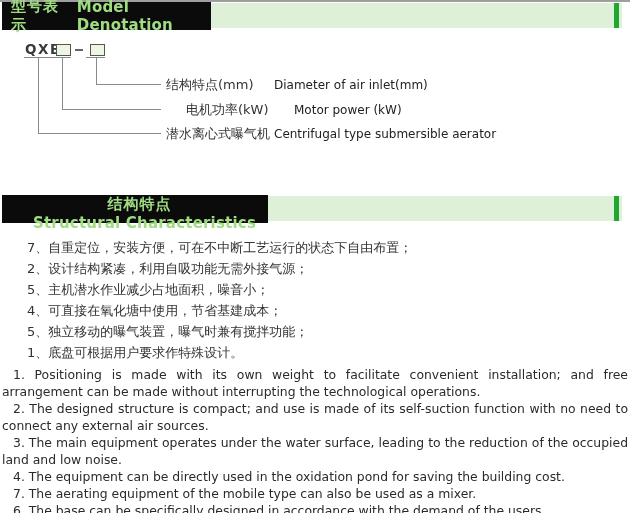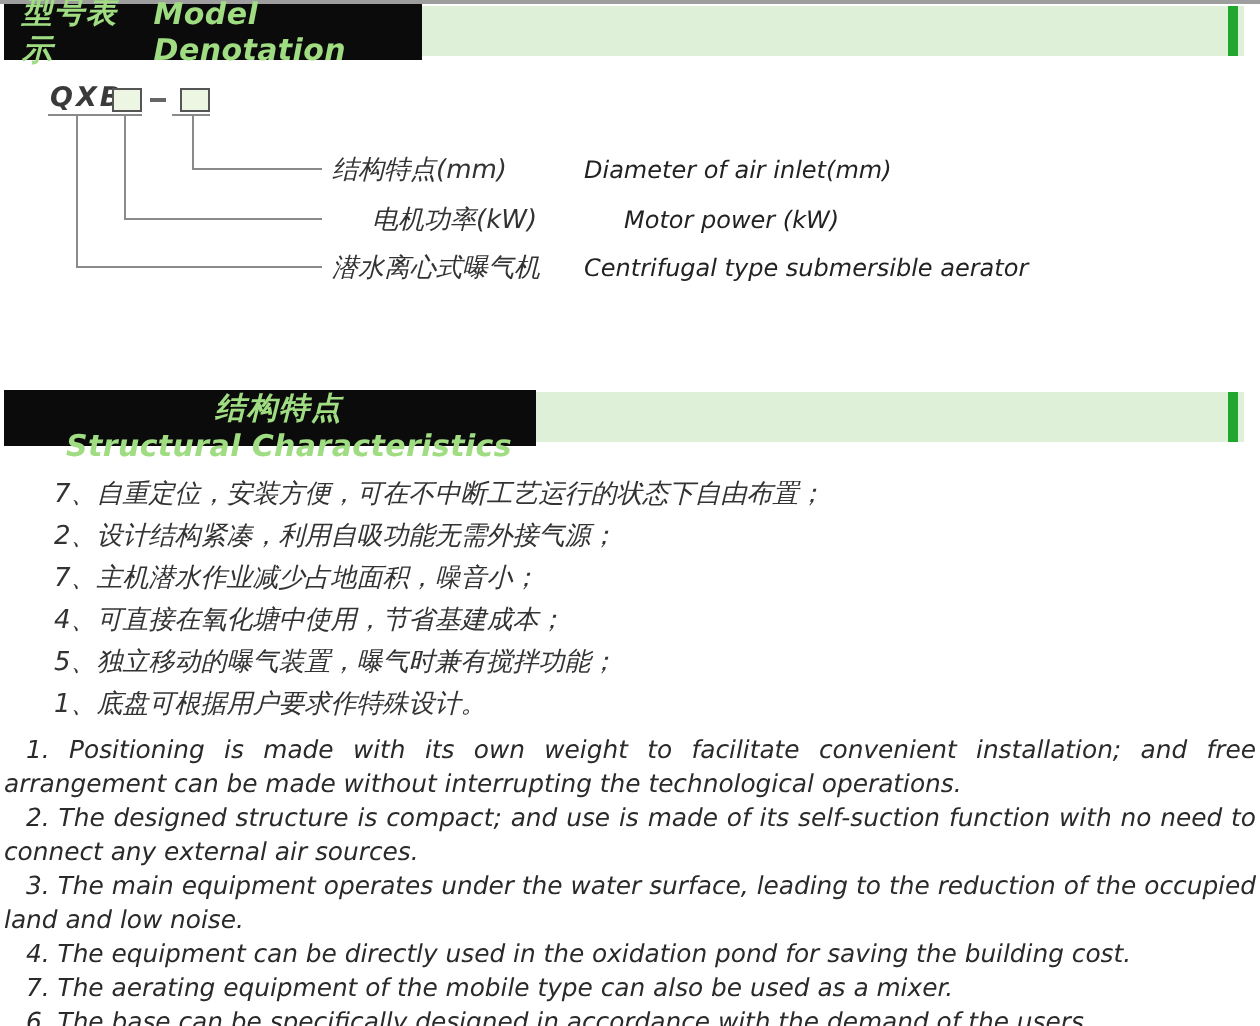--- a/index.html
+++ b/index.html
@@ -1,17 +1,17 @@
 <!DOCTYPE html>
 <html><head>
 <meta charset="utf-8">
 <style>
   html,body{margin:0;padding:0;background:#ffffff;}
   body{width:630px;height:513px;font-family:"DejaVu Sans","Liberation Sans",sans-serif;}
-  .page{position:relative;width:630px;height:513px;overflow:hidden;background:#ffffff;font-style:italic;}
+  .page{position:relative;width:630px;height:513px;overflow:hidden;background:#ffffff;}
 
   
   .top-line{position:absolute;left:0;top:0;width:630px;height:2px;background:#9e9e9e;}
 
   
   .strip{position:absolute;left:2px;width:620px;height:25px;background:#def0d7;}
   .strip-bar{position:absolute;right:3px;top:0;width:5px;height:100%;background:#21a62e;}
   .black-box{position:absolute;left:2px;height:28px;background:#0b0b0b;display:flex;align-items:center;padding-left:9px;box-sizing:border-box;}
   .black-box .t-zh{color:#9fdc82;font-size:15px;font-weight:bold;letter-spacing:1px;}
   .black-box .t-en{color:#9fdc82;font-size:15px;font-weight:bold;margin-left:10px;letter-spacing:0.2px;}
@@ -31,21 +31,21 @@
   .u1{left:24px;top:57px;width:37px;height:1px;}
   .u2{left:52px;top:57px;width:19px;height:1px;}
   .u3{left:86px;top:57px;width:19px;height:1px;}
   .v1{left:38px;top:58px;width:1px;height:75px;}
   .v2{left:62px;top:58px;width:1px;height:51px;}
   .v3{left:96px;top:58px;width:1px;height:26px;}
   .hl1{left:96px;top:84px;width:65px;height:1px;}
   .hl2{left:62px;top:109px;width:99px;height:1px;}
   .hl3{left:38px;top:133px;width:123px;height:1px;}
   .lab-zh{position:absolute;left:166px;font-size:13px;color:#333;white-space:nowrap;transform:translateY(-50%);}
-  .lab-en{position:absolute;left:292px;font-size:12px;color:#222;white-space:nowrap;transform:translateY(-50%);}
+  .lab-en{position:absolute;left:274px;font-size:12px;color:#222;white-space:nowrap;transform:translateY(-50%);}
   .r1{top:85px;} .r2{top:110px;margin-left:20px;} .r3{top:134px;text-align:right;}
 
   
   .zh-list{position:absolute;left:27px;top:237px;width:580px;}
   .zh-item{font-size:13px;line-height:21px;color:#333;white-space:nowrap;}
 
   
   .en-block{position:absolute;left:2px;top:366px;width:626px;font-size:12.4px;line-height:17px;color:#2a2a2a;}
   .en-block p{margin:0;text-align:justify;text-indent:11px;}
 </style>
@@ -92,21 +92,21 @@
     <div class="strip-bar"></div>
   </div>
   <div class="black-box hdr2-box">
     <span class="t-zh">结构特点</span>
     <span class="t-en">Structural Characteristics</span>
   </div>
 
   <div class="zh-list">
     <div class="zh-item">7、自重定位，安装方便，可在不中断工艺运行的状态下自由布置；</div>
     <div class="zh-item">2、设计结构紧凑，利用自吸功能无需外接气源；</div>
-    <div class="zh-item">7、主机潜水作业减少占地面积，噪音小；</div>
+    <div class="zh-item">5、主机潜水作业减少占地面积，噪音小；</div>
     <div class="zh-item">4、可直接在氧化塘中使用，节省基建成本；</div>
     <div class="zh-item">5、独立移动的曝气装置，曝气时兼有搅拌功能；</div>
     <div class="zh-item">1、底盘可根据用户要求作特殊设计。</div>
   </div>
 
   <div class="en-block">
     <p>1. Positioning is made with its own weight to facilitate convenient installation; and free arrangement can be made without interrupting the technological operations.</p>
     <p>2. The designed structure is compact; and use is made of its self-suction function with no need to connect any external air sources.</p>
     <p>3. The main equipment operates under the water surface, leading to the reduction of the occupied land and low noise.</p>
     <p>4. The equipment can be directly used in the oxidation pond for saving the building cost.</p>

